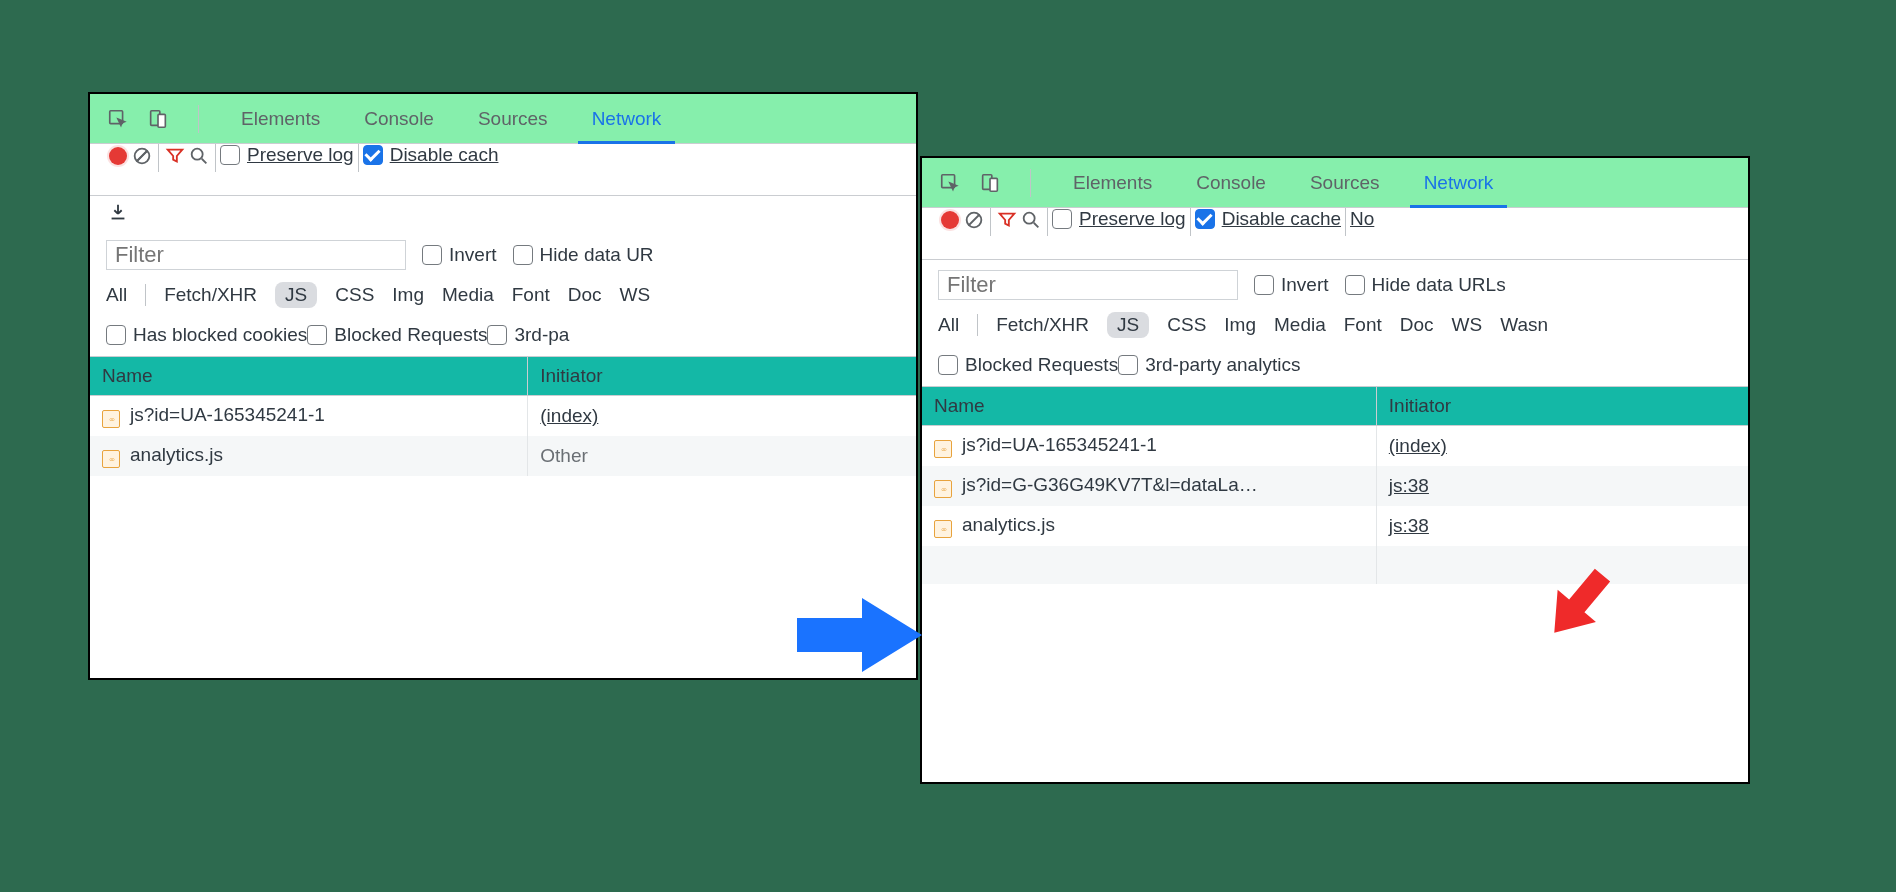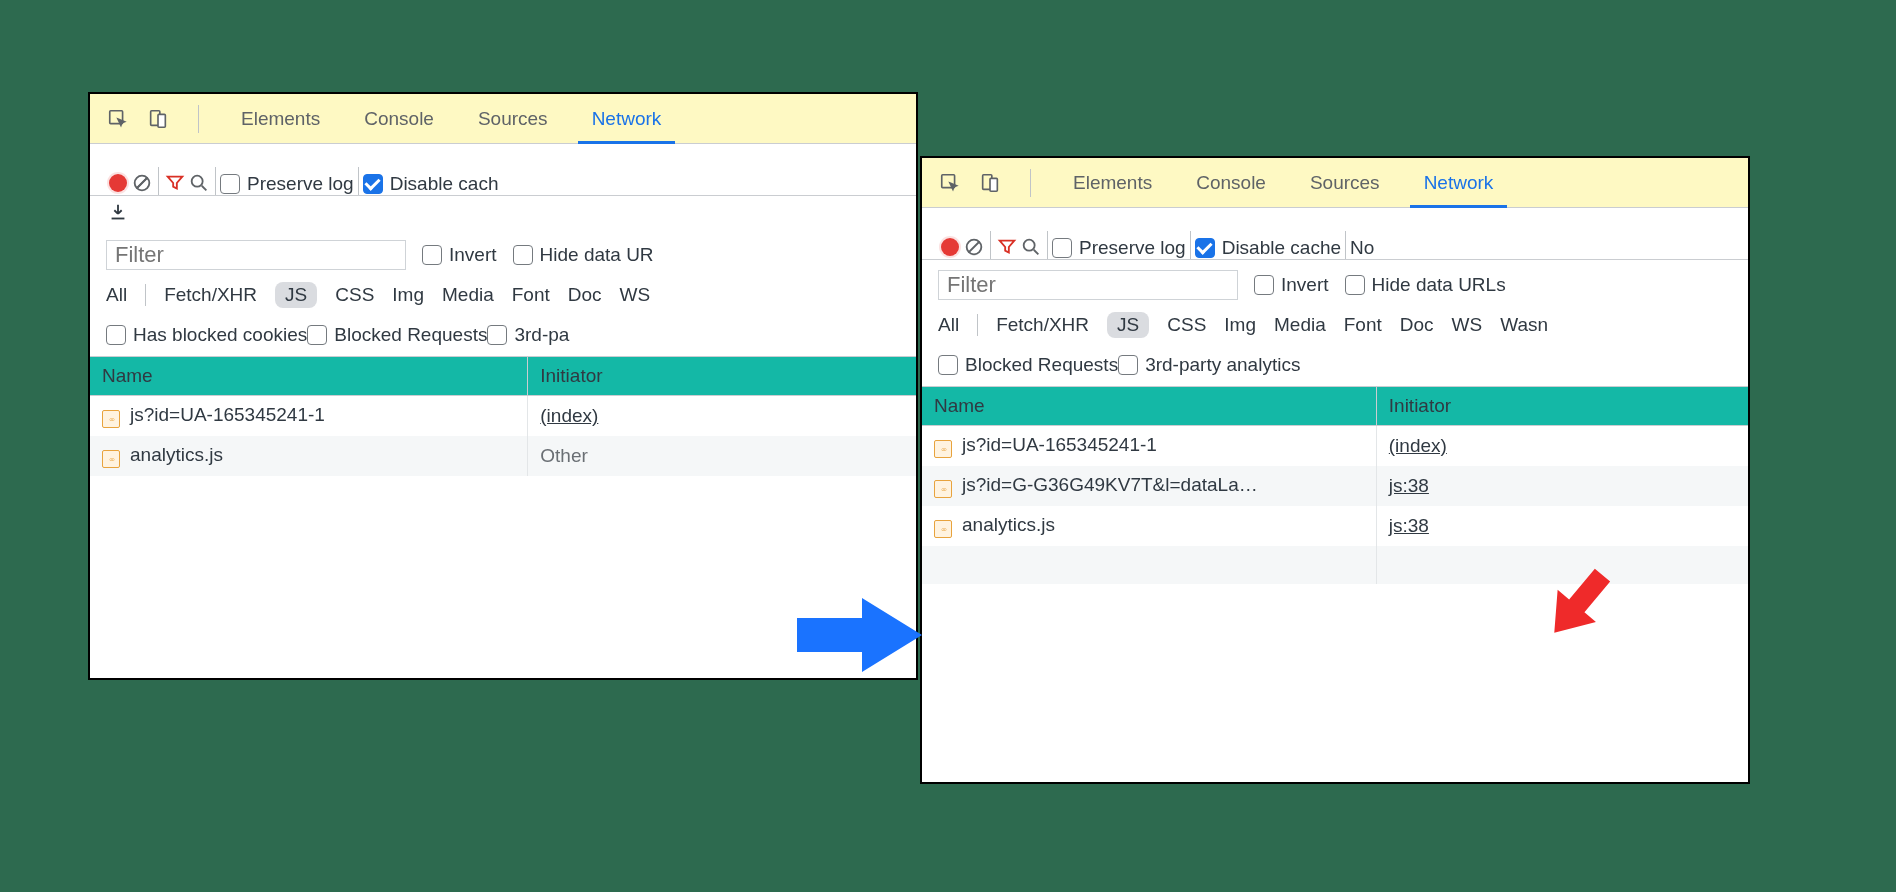--- a/index.html
+++ b/index.html
@@ -17,21 +17,21 @@
     background: #fff;
     border: 2.5px solid #000;
     overflow: hidden;
   }
   .panel.left { left: 88px; top: 92px; width: 830px; height: 588px; }
   .panel.right { left: 920px; top: 156px; width: 830px; height: 628px; z-index: 2; }
 
   .tabbar {
     display: flex;
     align-items: center;
-    background: #fef9c3;
+    background: #86efac;
     border-bottom: 1px solid #cacdd1;
     height: 50px;
     padding: 0 16px;
     gap: 16px;
   }
   .tabbar .sep {
     width: 1px; height: 28px; background: #c0c4c8; margin: 0 12px;
   }
   .tab {
     padding: 0 14px;
@@ -42,23 +42,23 @@
     cursor: pointer;
     position: relative;
   }
   .tab.active { color: #1a73e8; }
   .tab.active::after {
     content:""; position:absolute; left:0; right:0; bottom:-1px; height:3px; background:#1a73e8;
   }
   .ico { display:inline-flex; align-items:center; justify-content:center; width:24px; height:24px; }
 
   .toolbar {
-    display:flex; align-items:flex-end; height:52px; padding:0 16px; gap:0;
+    display:flex; align-items:flex-start; height:52px; padding:0 16px; gap:0;
     border-bottom:1px solid #cacdd1;
-    overflow:hidden; white-space:nowrap;
+    overflow:hidden; white-space:nowrap;text-decoration:underline;
   }
   .toolbar .sep { width:1px; height:28px; background:#c0c4c8; margin:0 4px; }
   .record-dot { width:18px; height:18px; border-radius:50%; background:#e53935; box-shadow:0 0 0 2px rgba(229,57,53,.15); }
   .clear-ico svg, .search-ico svg, .funnel-ico svg, .download-ico svg, .inspect-ico svg, .device-ico svg { display:block; }
 
   .chk {
     width:20px; height:20px; border:1.5px solid #757a7f; border-radius:4px;
     display:inline-flex; align-items:center; justify-content:center; background:#fff;
   }
   .chk.checked { background:#1a73e8; border-color:#1a73e8; }

